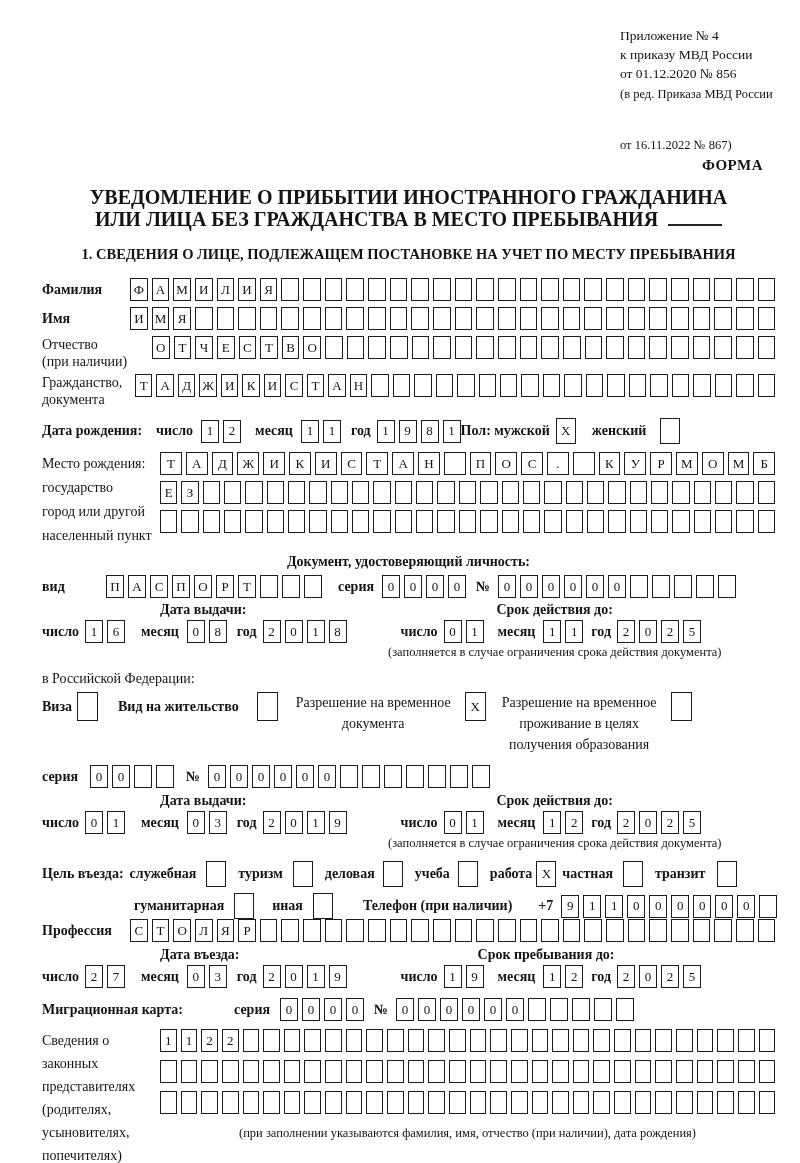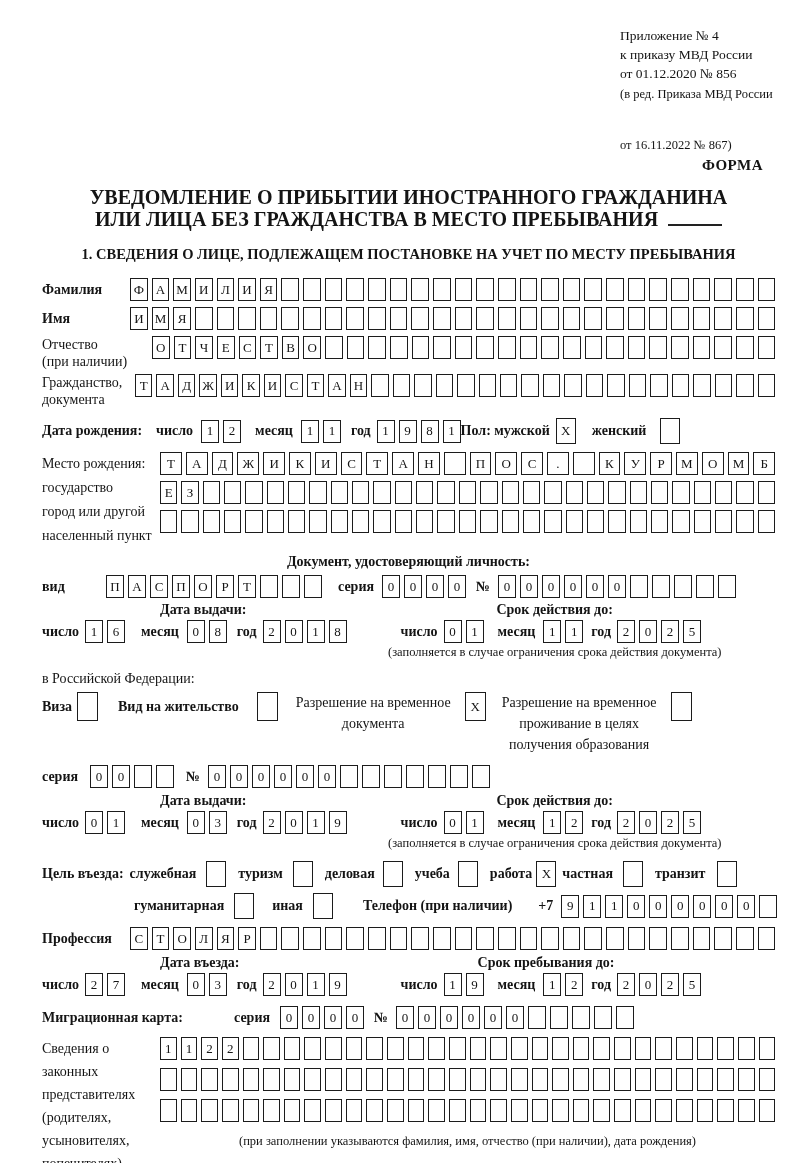--- a/index.html
+++ b/index.html
@@ -556,21 +556,21 @@
         <span class="cell">0</span>
         <span class="cell">0</span>
         <span class="cell">0</span>
         <span class="cell">0</span>
         <span class="cell">0</span>
         <span class="cell">0</span>
         <span class="cell"></span>
       </span>
   </div>
 
-  <div class="row" style="margin-top:8px">
+  <div class="row" style="">
     <span class="nw" style="flex:0 0 88px">Профессия</span>
     <span class="cells fill">
         <span class="cell">С</span>
         <span class="cell">Т</span>
         <span class="cell">О</span>
         <span class="cell">Л</span>
         <span class="cell">Я</span>
         <span class="cell">Р</span>
         <span class="cell"></span>
         <span class="cell"></span>

